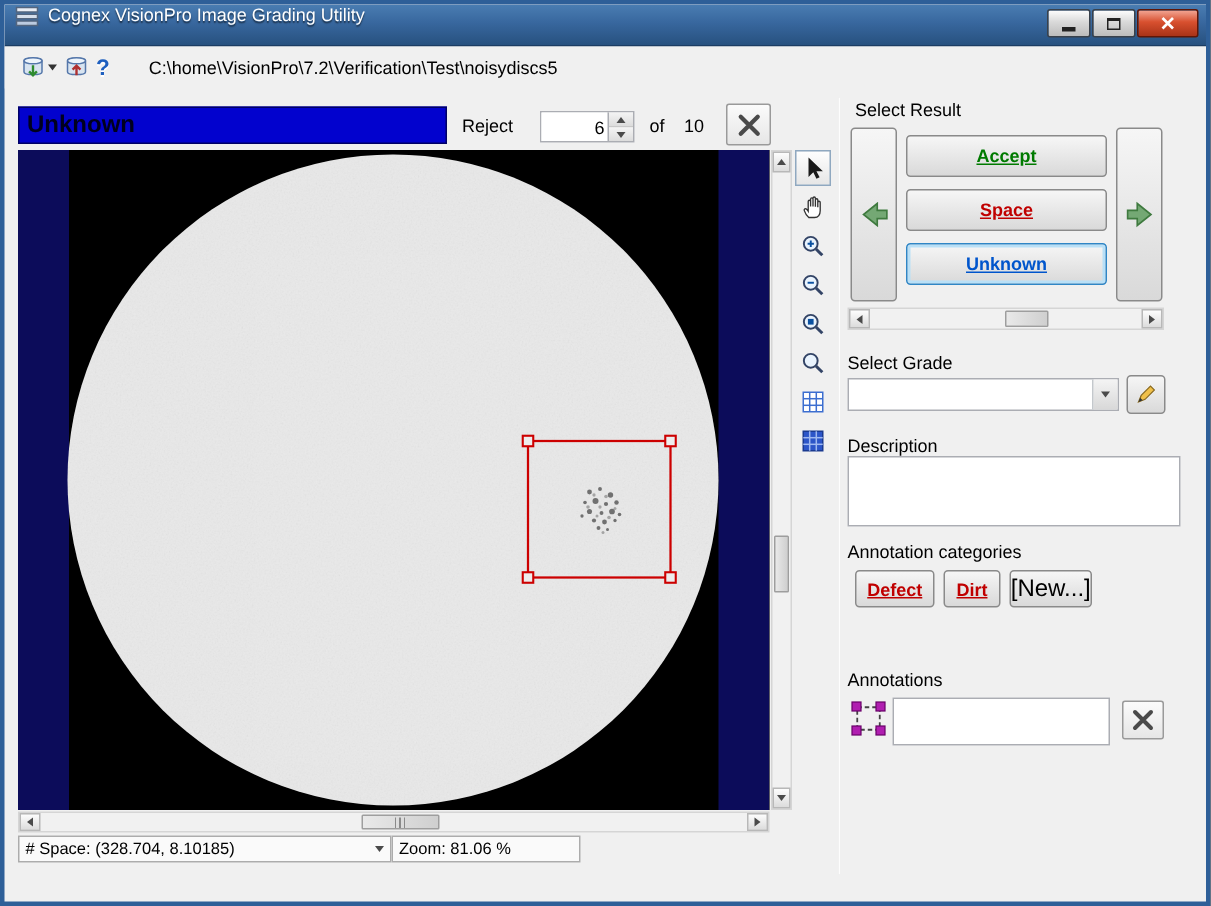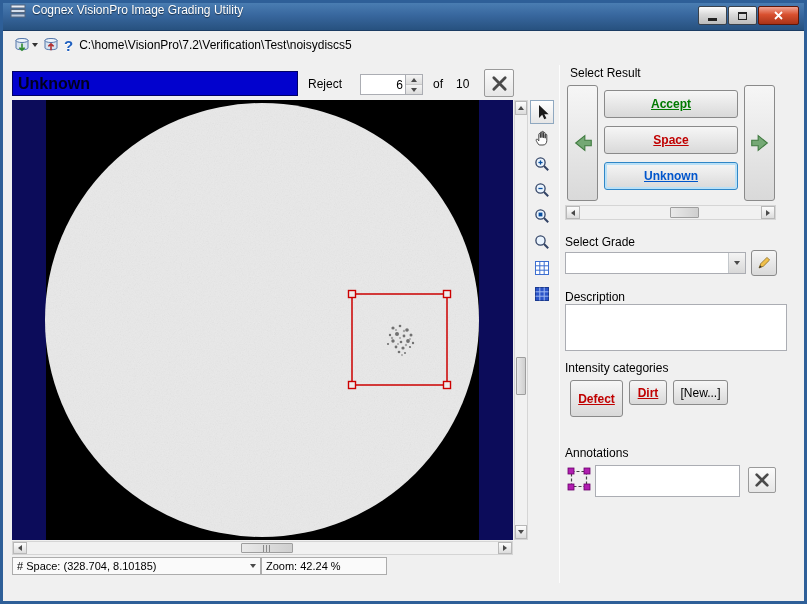--- a/index.html
+++ b/index.html
@@ -39,21 +39,21 @@
   .glyph-min{ width:9px; height:3px; background:#222; margin-top:8px; }
   .glyph-max{ width:9px; height:8px; border:1px solid #222; border-top:2px solid #222; }
 
   
   .toolbar{
     position:absolute; top:28px; left:0; right:0; height:28px;
     background:#F0F0F0; display:flex; align-items:center; padding:0 8px;
   }
   .tbtn{ display:flex; align-items:center; justify-content:center; height:24px; padding:0 2px; }
   .caret{ width:0; height:0; border-left:3.5px solid transparent; border-right:3.5px solid transparent; border-top:4px solid #333; margin-left:1px; }
-  .path{ margin-left:4px; font-size:12px; color:#000; }
+  .path{ margin-left:24px; font-size:12px; color:#000; }
 
   
   .banner{
     background:#0202CE; color:#00001E; font-size:16px; font-weight:bold;
     display:flex; align-items:center; padding:0 5px; border:1px solid #000066;
   }
   .lbl{ font-size:12px; color:#000; }
 
   .spinner{ display:flex; border:1px solid #ABADB3; background:#FFF; }
   .spinner input{
@@ -355,21 +355,21 @@
     <div class="sb-btn" style="right:0; top:0; bottom:0; width:14px;">
         <span class="tri-right"></span>
       </div>
   </div>
 
   <div class="status" style="left:9px; width:249px; justify-content:space-between;">
     <span># Space: (328.704, 8.10185)</span>
     <span class="tri-down"></span>
   </div>
   <div class="status" style="left:258px; width:126px;">
-    <span>Zoom: 42.24 %</span>
+    <span>Zoom: 81.06 %</span>
   </div>
 
   <div class="divider" style="left:556px; top:62px; height:518px;"></div>
 
   <span class="lbl abs" style="left:567px; top:63px;">Select Result</span>
 
   <div class="btn abs" style="left:564px; top:82px; width:31px; height:116px;">
     <svg width="22" height="22" viewBox="0 0 24 24">
       <path d="M14,4 L4,12 L14,20 L14,15 L21,15 L21,9 L14,9 Z" fill="#74A874" stroke="#3F7A3F" stroke-width="1.2"></path>
     </svg>
@@ -411,29 +411,29 @@
   <div class="btn abs" style="left:748px; top:247px; width:26px; height:26px;">
     <svg width="16" height="16" viewBox="0 0 16 16">
       <polygon points="3,13 4.8,8.6 11,2.4 13.6,5 7.4,11.2 3,13" fill="#F0C04A" stroke="#8A6A20" stroke-width="0.8"></polygon>
       <polygon points="3,13 4.1,10.2 5.8,11.9" fill="#333"></polygon>
     </svg>
   </div>
 
   <span class="lbl abs" style="left:562px; top:287px;">Description</span>
   <textarea class="abs" style="left: 562px; top: 301px; width: 222px; height: 47px;"></textarea>
 
-  <span class="lbl abs" style="left:562px; top:358px;">Intensity categories</span>
-  <div class="btn abs" style="left:567px; top:377px; width:53px; height:37px;">
+  <span class="lbl abs" style="left:562px; top:358px;">Annotation categories</span>
+  <div class="btn abs" style="left:567px; top:377px; width:53px; height:25px;">
     <span class="red" style="font-weight:bold; text-decoration:underline; font-size:12px;">Defect</span>
   </div>
   <div class="btn abs" style="left:626px; top:377px; width:38px; height:25px;">
     <span class="red" style="font-weight:bold; text-decoration:underline; font-size:12px;">Dirt</span>
   </div>
   <div class="btn abs" style="left:670px; top:377px; width:55px; height:25px;">
-    <span style="font-size:12px; color:#000;text-align:center;">[New...]</span>
+    <span style="font-size:16px; color:#000;text-align:center;">[New...]</span>
   </div>
 
   <span class="lbl abs" style="left:562px; top:443px;">Annotations</span>
   <span class="abs" style="left:564px; top:464px;">
     <svg width="24" height="24" viewBox="0 0 24 24">
       <rect x="4.5" y="4.5" width="15" height="15" fill="none" stroke="#444" stroke-width="1.2" stroke-dasharray="3,2"></rect>
       <g fill="#B01EB0" stroke="#6A006A" stroke-width="0.8">
         <rect x="1" y="1" width="6" height="6"></rect>
           <rect x="17" y="1" width="6" height="6"></rect>
         <rect x="1" y="17" width="6" height="6"></rect>

